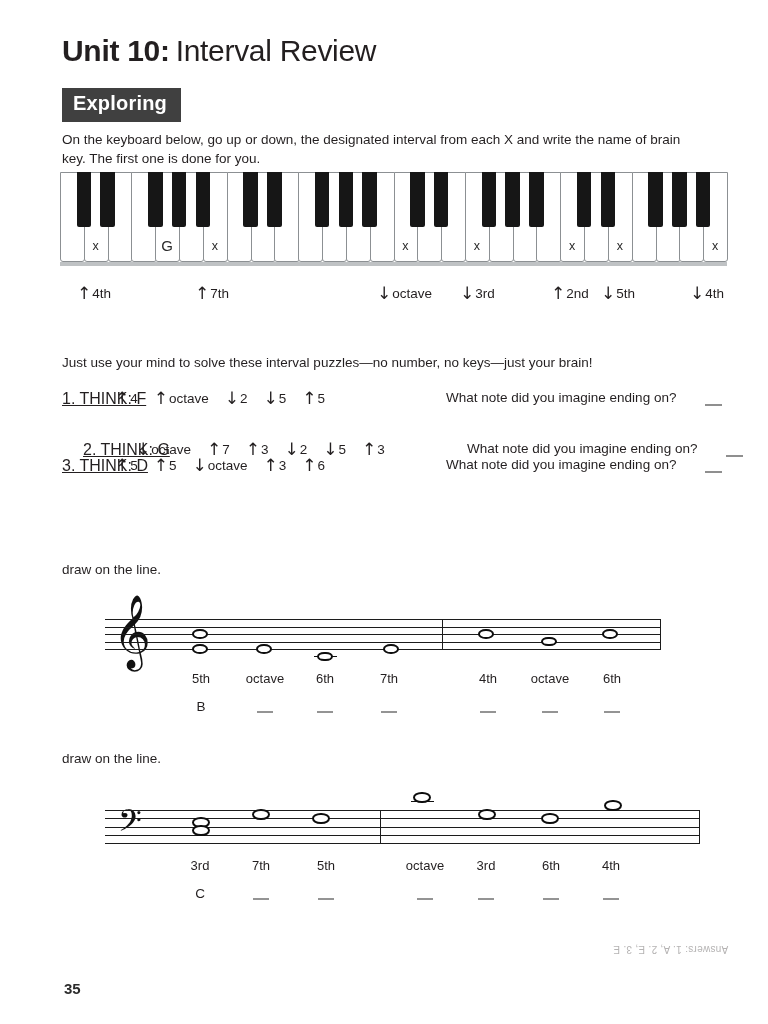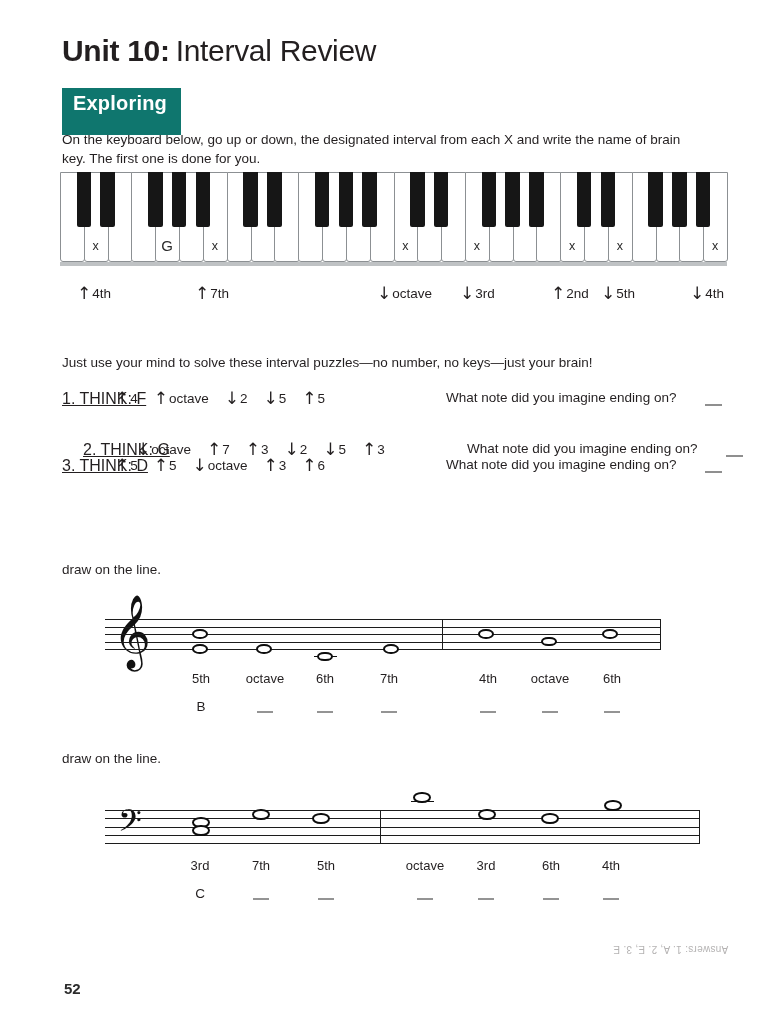--- a/index.html
+++ b/index.html
@@ -2,22 +2,22 @@
 <html><head>
 <meta charset="utf-8">
 <style>
   html,body{margin:0;padding:0;background:#fff;}
   .page{position:relative;width:768px;height:1024px;background:#fff;overflow:hidden;
         font-family:"Liberation Sans","DejaVu Sans",sans-serif;color:#231f20;}
   .abs{position:absolute;}
   .title{left:62px;top:34px;font-size:30px;letter-spacing:-0.3px;white-space:nowrap;}
   .title .b{font-weight:700;}
   .title .r{font-weight:400;margin-left:6px;}
-  .section-tag{background:#0f766e;color:#fff;font-weight:700;font-size:20px;
-               padding:4px 14px 20px 11px;display:inline-block;letter-spacing:0.2px;}
+  .section-tag{background:#404040;color:#fff;font-weight:700;font-size:20px;
+               padding:4px 14px 7px 11px;display:inline-block;letter-spacing:0.2px;}
   .body-text{font-size:13.5px;line-height:19px;}
   .body-text b{font-weight:700;}
   
   .kb{left:60px;top:172px;width:667px;height:90px;}
   .wkey{position:absolute;top:0;height:90px;background:#fff;border:1.3px solid #8c9093;
         border-radius:0 0 3px 3px;box-sizing:border-box;z-index:1;}
   .bkey{position:absolute;top:0;width:14.5px;height:55px;background:#161616;
         border-radius:0 0 2px 2px;z-index:2;}
   .klabel{position:absolute;bottom:9px;text-align:center;font-size:12.5px;z-index:3;color:#2a2a2a;}
   .klabel.big{font-size:15px;bottom:8px;}
@@ -260,15 +260,15 @@
       <div class="mans" style="left: 200px;">C</div>
       <div class="mdash" style="left: 261px;"></div>
       <div class="mdash" style="left: 326px;"></div>
       <div class="mdash" style="left: 425px;"></div>
       <div class="mdash" style="left: 486px;"></div>
       <div class="mdash" style="left: 551px;"></div>
       <div class="mdash" style="left: 611px;"></div>
     </div>
 
   <div class="abs answers-upside">Answers: 1. A, 2. E, 3. E</div>
-  <div class="abs pagenum">52</div>
+  <div class="abs pagenum">35</div>
 
 </div>
 
 </body></html>

